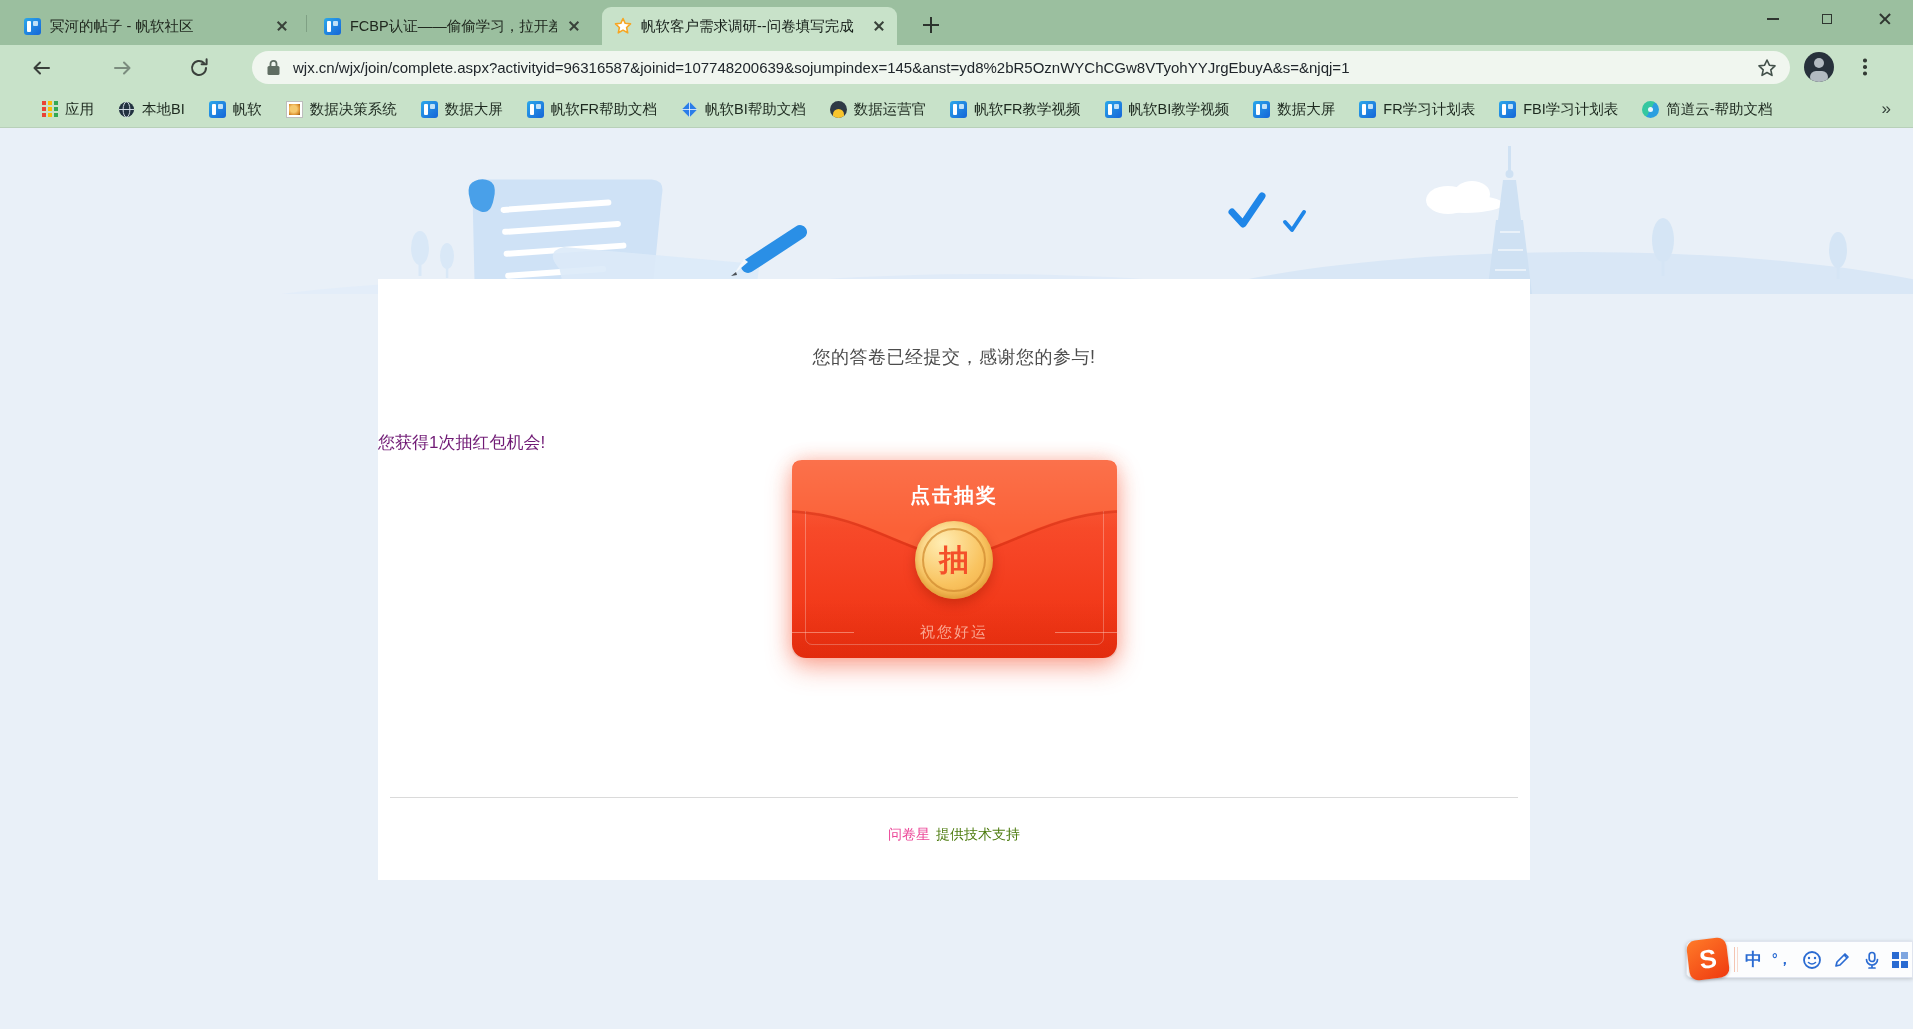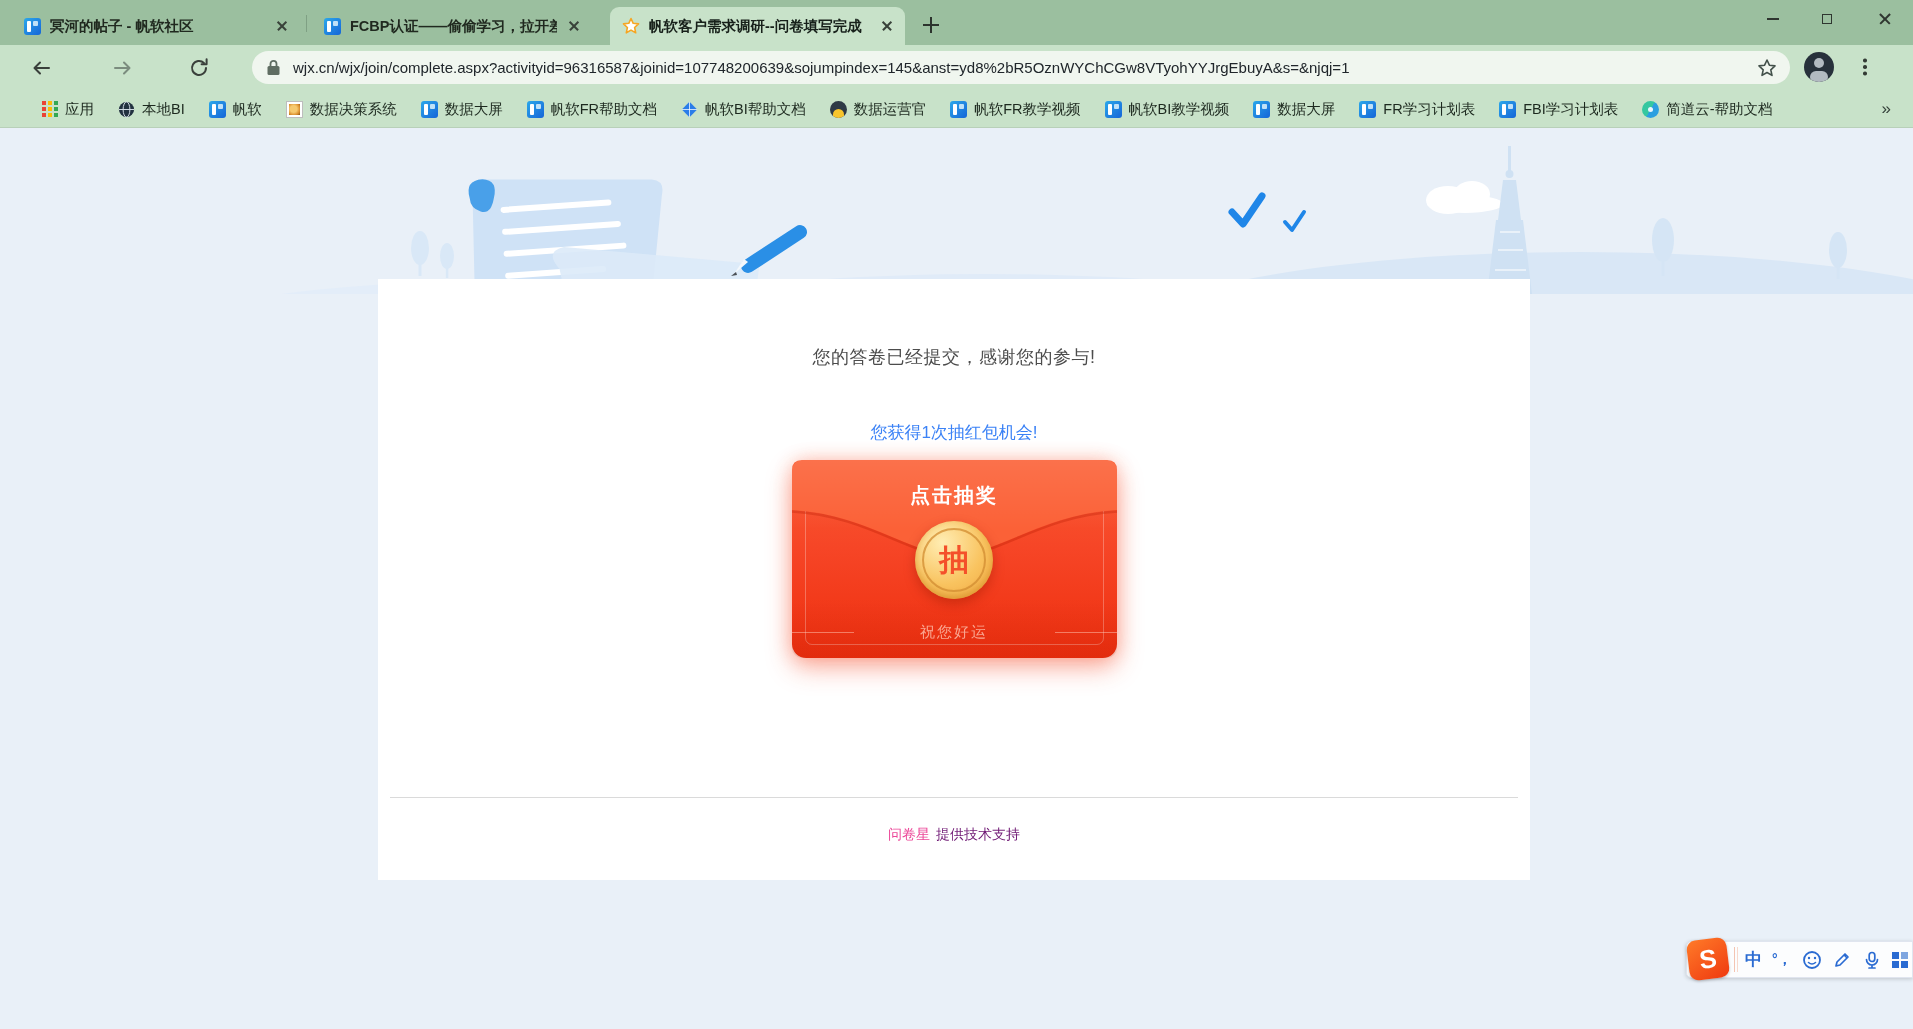--- a/index.html
+++ b/index.html
@@ -1,20 +1,20 @@
 <!DOCTYPE html>
 <html><head>
 <meta charset="utf-8">
 <style>
   html,body{margin:0;padding:0;background:#555;}
   .screen{position:relative;width:1913px;height:1029px;overflow:hidden;
           font-family:"Liberation Sans","DejaVu Sans",sans-serif;
           -webkit-font-smoothing:antialiased;}
   
-  .tabbar{position:absolute;top:0;left:0;width:100%;height:45px;background:#9bbf9f;font-weight:bold;}
+  .tabbar{position:absolute;top:0;left:0;width:100%;height:45px;background:#9bbf9f;}
   .tab{position:absolute;top:7px;height:38px;display:flex;align-items:center;gap:9px;
        padding:0 10px 0 12px;box-sizing:border-box;color:#20291f;font-size:14.5px;}
   .tab.active{background:#c8e2c9;border-radius:9px 9px 0 0;color:#17201a;}
   .tab-title{flex:1;overflow:hidden;white-space:nowrap;}
   .fav-f{width:17px;height:17px;border-radius:3px;flex:0 0 auto;position:relative;
          background:linear-gradient(135deg,#2ba8ea 0%,#1565d8 100%);}
   .fav-f::before{content:"";position:absolute;left:3px;top:3px;width:4px;height:11px;background:#fff;border-radius:1px;}
   .fav-f::after{content:"";position:absolute;left:9px;top:3px;width:5px;height:5px;background:#bfe1f8;border-radius:1px;}
   .xicon{position:relative;width:16px;height:16px;flex:0 0 auto;}
   .xicon::before,.xicon::after{content:"";position:absolute;left:2px;top:7.2px;width:12px;height:1.6px;background:#39423a;}
@@ -54,42 +54,42 @@
   .ic-penguin{width:17px;height:17px;border-radius:50%;background:#2e3a46;position:relative;overflow:hidden;}
   .ic-penguin::before{content:"";position:absolute;left:3px;right:3px;bottom:0;height:9px;background:#f7c52d;border-radius:6px 6px 0 0;}
   .ic-jdy{width:17px;height:17px;border-radius:50%;background:conic-gradient(from 210deg,#35c7a0 0 50%,#2b9fe0 50% 100%);position:relative;}
   .ic-jdy::before{content:"";position:absolute;left:6px;top:6px;width:5px;height:5px;border-radius:50%;background:#eaf6ff;}
   .bm-more{position:absolute;right:22px;top:0;height:38px;display:flex;align-items:center;font-size:17px;color:#35413а;color:#35413a;}
   
   .content{position:absolute;top:128px;left:0;width:100%;height:901px;background:#e9f0f8;}
   .illus{position:absolute;top:0;left:0;width:100%;height:166px;overflow:hidden;}
   .card{position:absolute;left:378px;top:151px;width:1152px;height:601px;background:#fff;z-index:2;}
   .submit-msg{position:absolute;top:66px;width:100%;text-align:center;font-size:18px;color:#4c4c4c;letter-spacing:.5px;}
-  .prize-msg{position:absolute;top:142px;width:100%;text-align:center;font-size:17px;color:#3b82f6;}
+  .prize-msg{position:absolute;top:152px;width:100%;text-align:left;font-size:17px;color:#701a75;}
   .envelope{position:absolute;left:0;right:0;margin:auto;top:181px;width:325px;height:198px;border-radius:14px;
             background:linear-gradient(180deg,#fa5a33 0%,#f64526 45%,#ef2f0e 100%);
             box-shadow:0 10px 26px rgba(244,62,30,.38),0 0 18px rgba(250,90,50,.3);}
   .env-flap{position:absolute;left:0;top:0;}
   .env-inner{position:absolute;inset:13px;border:1px solid rgba(255,255,255,.28);border-radius:7px;pointer-events:none;}
   .env-gloss{position:absolute;inset:0;border-radius:10px;pointer-events:none;
              background:linear-gradient(180deg,rgba(255,255,255,.10),rgba(255,255,255,0) 35%,rgba(0,0,0,0) 70%,rgba(110,10,0,.10));}
   .env-cta{position:absolute;top:22px;width:100%;text-align:center;color:#fff;font-size:20px;font-weight:700;letter-spacing:2px;}
   .coin{position:absolute;left:50%;top:61px;transform:translateX(-50%);width:78px;height:78px;border-radius:50%;
         background:radial-gradient(circle at 35% 28%,#ffedb3,#f9c35f 55%,#f0a53e 100%);
         box-shadow:inset 0 -3px 7px rgba(190,120,20,.45),0 5px 12px rgba(150,25,0,.4);
         display:flex;align-items:center;justify-content:center;}
   .coin::before{content:"";position:absolute;inset:7px;border-radius:50%;border:2px solid rgba(210,140,50,.75);}
   .coin-char{color:#f4502a;font-size:30px;font-weight:700;}
   .wish{position:absolute;top:163px;width:100%;display:flex;align-items:center;justify-content:space-between;gap:12px;
         color:rgba(255,205,188,.75);font-size:15px;letter-spacing:2px;}
   .wish i{display:block;width:62px;height:1px;background:rgba(255,200,182,.5);}
   .divider{position:absolute;left:12px;right:12px;top:518px;border-top:1px solid #dadada;}
   .foot{position:absolute;top:547px;width:100%;text-align:center;font-size:14px;color:#595959;}
   .foot .brand{color:#ec4899;margin-right:6px;}
-  .foot .sup{color:#701a75;}
+  .foot .sup{color:#4d7c0f;}
   
   .ime{position:absolute;left:1686px;top:941px;width:227px;height:37px;background:#fcfdfe;
        border:1px solid #e0e5ef;border-radius:5px 0 0 5px;box-sizing:border-box;z-index:5;
        box-shadow:0 1px 4px rgba(0,0,0,.18);display:flex;align-items:center;}
   .sogou{position:absolute;left:1px;top:-3px;width:40px;height:40px;border-radius:9px;transform:rotate(-7deg);
          background:linear-gradient(150deg,#ff7a28,#ef3a10);display:flex;align-items:center;justify-content:center;
          color:#fff;font-size:26px;font-weight:800;box-shadow:0 1px 3px rgba(0,0,0,.25);}
   .ime-sep{position:absolute;left:47px;top:5px;bottom:5px;width:1px;background:#f3c4b2;box-shadow:3px 0 0 #f8d9cc;}
   .ime-items{position:absolute;left:58px;right:4px;top:0;bottom:0;display:flex;align-items:center;justify-content:space-between;}
   .ime-txt{color:#2a6bd2;font-weight:700;font-size:17px;}
@@ -106,21 +106,21 @@
       <span class="fav-f"></span>
       <span class="tab-title">冥河的帖子 - 帆软社区</span>
       <span class="xicon"></span>
     </div>
     <div class="tab-sep" style="left:306px;"></div>
     <div class="tab" style="left:312px;width:280px;">
       <span class="fav-f"></span>
       <span class="tab-title">FCBP认证——偷偷学习，拉开差</span>
       <span class="xicon"></span>
     </div>
-    <div class="tab active" style="left:602px;width:295px;margin-left:8px;">
+    <div class="tab active" style="left:602px;width:295px;">
       <svg width="18" height="18" viewBox="0 0 18 18">
         <path d="M9 1.5 L11.2 6.3 L16.5 6.9 L12.6 10.5 L13.7 15.8 L9 13.1 L4.3 15.8 L5.4 10.5 L1.5 6.9 L6.8 6.3 Z" fill="#fff" stroke="#f6a623" stroke-width="1.6" stroke-linejoin="round"></path>
       </svg>
       <span class="tab-title">帆软客户需求调研--问卷填写完成</span>
       <span class="xicon"></span>
     </div>
     <div class="newtab"></div>
     <div class="winbtn wb-min">
         <i></i>
       </div>

